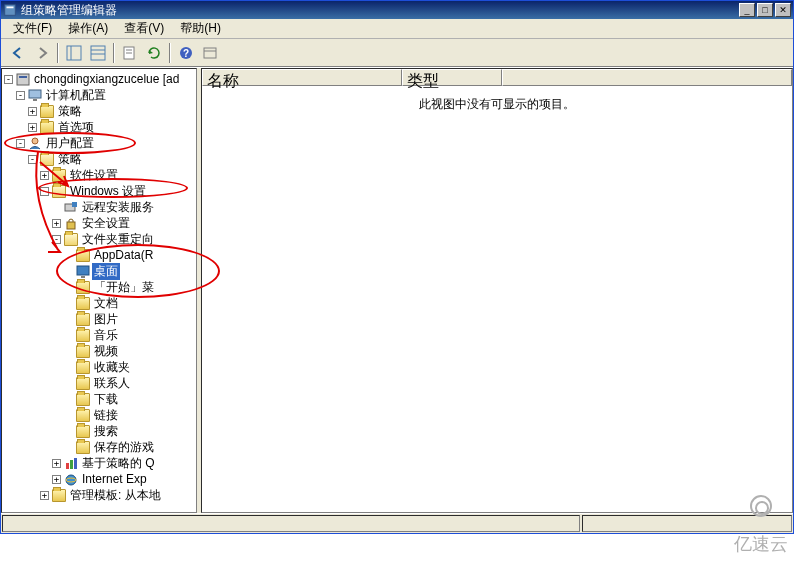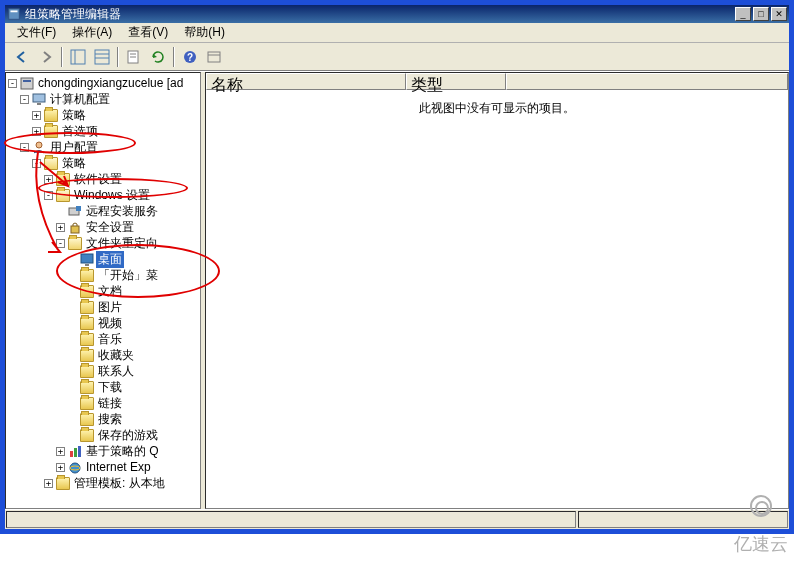--- a/index.html
+++ b/index.html
@@ -1,17 +1,17 @@
 <!DOCTYPE html>
 <html><head>
 <meta charset="utf-8">
 <style>
 * { box-sizing: border-box; margin: 0; padding: 0; }
 body { font-family: "SimSun", "Microsoft YaHei", sans-serif; font-size: 12px; background: #fff; width: 794px; height: 562px; overflow: hidden; position: relative; }
-.window { width: 794px; height: 534px; border: 5px solid #1d4ed8; background: #fca5a5; display: flex; flex-direction: column; }
+.window { width: 794px; height: 534px; border: 1px solid #1d4ed8; background: #fca5a5; display: flex; flex-direction: column; }
 .titlebar { background: linear-gradient(#0a246a, #3a6ea5); color: #fff; height: 18px; display: flex; align-items: center; padding: 0 2px; }
 .titlebar-icon { width: 14px; height: 14px; margin-right: 4px; }
 .titlebar-text { flex: 1; font-size: 12px; }
 .titlebar-btns { display: flex; gap: 2px; }
 .titlebar-btn { width: 16px; height: 14px; background: #c0c0c0; border: 1px solid #fff; border-right-color: #404040; border-bottom-color: #404040; font-size: 9px; display: flex; align-items: center; justify-content: center; font-family: Arial; cursor: pointer; color: #000; }
 .menubar { height: 20px; background: #ece9d8; display: flex; align-items: center; padding: 0 4px; border-bottom: 1px solid #b0b0b0; }
 .menu-item { padding: 2px 8px; cursor: pointer; }
 .toolbar { height: 28px; background: #ece9d8; display: flex; align-items: center; padding: 2px 6px; gap: 2px; border-bottom: 1px solid #808080; }
 .tb-btn { width: 22px; height: 22px; display: flex; align-items: center; justify-content: center; cursor: pointer; border: 1px solid transparent; }
 .tb-sep { width: 2px; height: 20px; border-left: 1px solid #808080; border-right: 1px solid #fff; margin: 0 2px; }
@@ -200,20 +200,25 @@
               <span class="node-label">安全设置</span>
             </div>
         <div class="tree-row">
               <span class="indent" style="width:48px"></span>
               <span class="expander">-</span>
               <span class="node-icon folder-icon folder-open"></span>
               <span class="node-label">文件夹重定向</span>
             </div>
         <div class="tree-row">
               <span class="indent" style="width:72px"></span>
+              <span class="node-icon folder-icon"></span>
+              <span class="node-label">AppData(R</span>
+            </div>
+        <div class="tree-row">
+              <span class="indent" style="width:72px"></span>
               <svg class="node-icon" viewBox="0 0 14 13">
                 <rect x="1" y="1" width="12" height="9" fill="#4080c0" stroke="#205080"></rect>
                 <rect x="5" y="11" width="4" height="2" fill="#808080"></rect>
               </svg>
               <span class="node-label selected">桌面</span>
             </div>
         <div class="tree-row">
               <span class="indent" style="width:72px"></span>
               <span class="node-icon folder-icon"></span>
               <span class="node-label">「开始」菜</span>
@@ -224,26 +229,26 @@
               <span class="node-label">文档</span>
             </div>
         <div class="tree-row">
               <span class="indent" style="width:72px"></span>
               <span class="node-icon folder-icon"></span>
               <span class="node-label">图片</span>
             </div>
         <div class="tree-row">
               <span class="indent" style="width:72px"></span>
               <span class="node-icon folder-icon"></span>
+              <span class="node-label">音乐</span>
+            </div>
+        <div class="tree-row">
+              <span class="indent" style="width:72px"></span>
+              <span class="node-icon folder-icon"></span>
               <span class="node-label">视频</span>
-            </div>
-        <div class="tree-row">
-              <span class="indent" style="width:72px"></span>
-              <span class="node-icon folder-icon"></span>
-              <span class="node-label">音乐</span>
             </div>
         <div class="tree-row">
               <span class="indent" style="width:72px"></span>
               <span class="node-icon folder-icon"></span>
               <span class="node-label">收藏夹</span>
             </div>
         <div class="tree-row">
               <span class="indent" style="width:72px"></span>
               <span class="node-icon folder-icon"></span>
               <span class="node-label">联系人</span>

